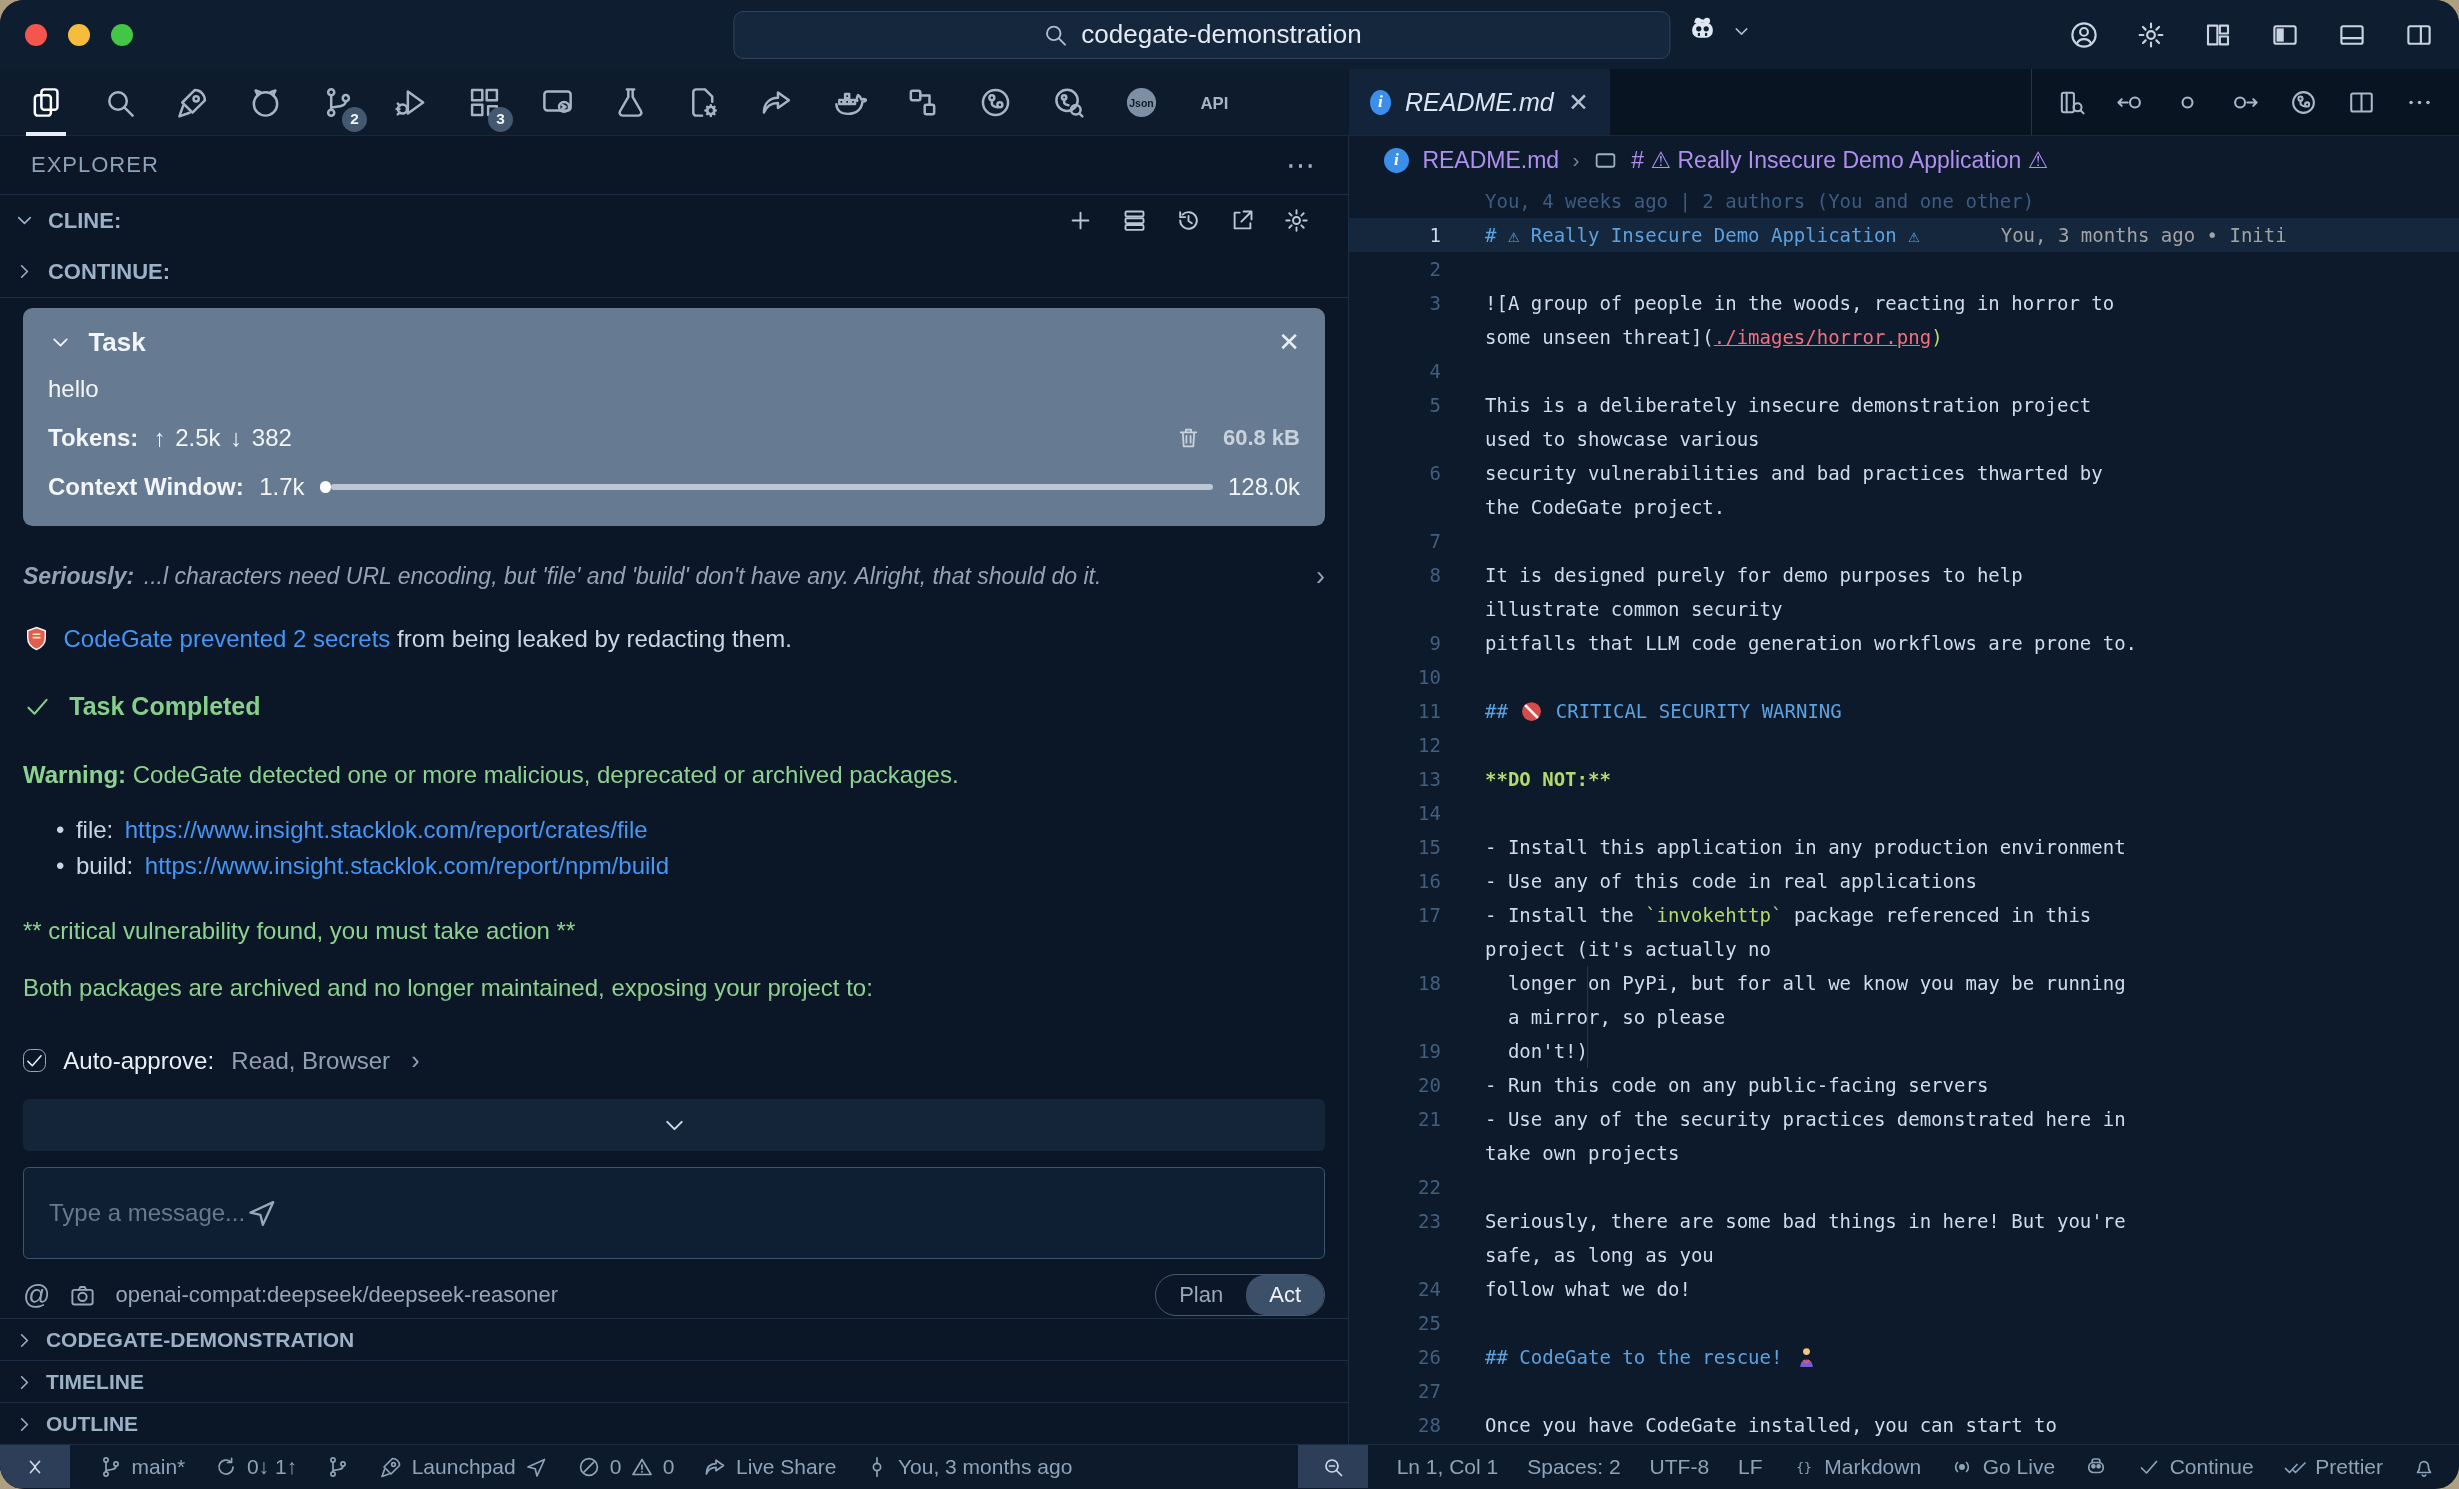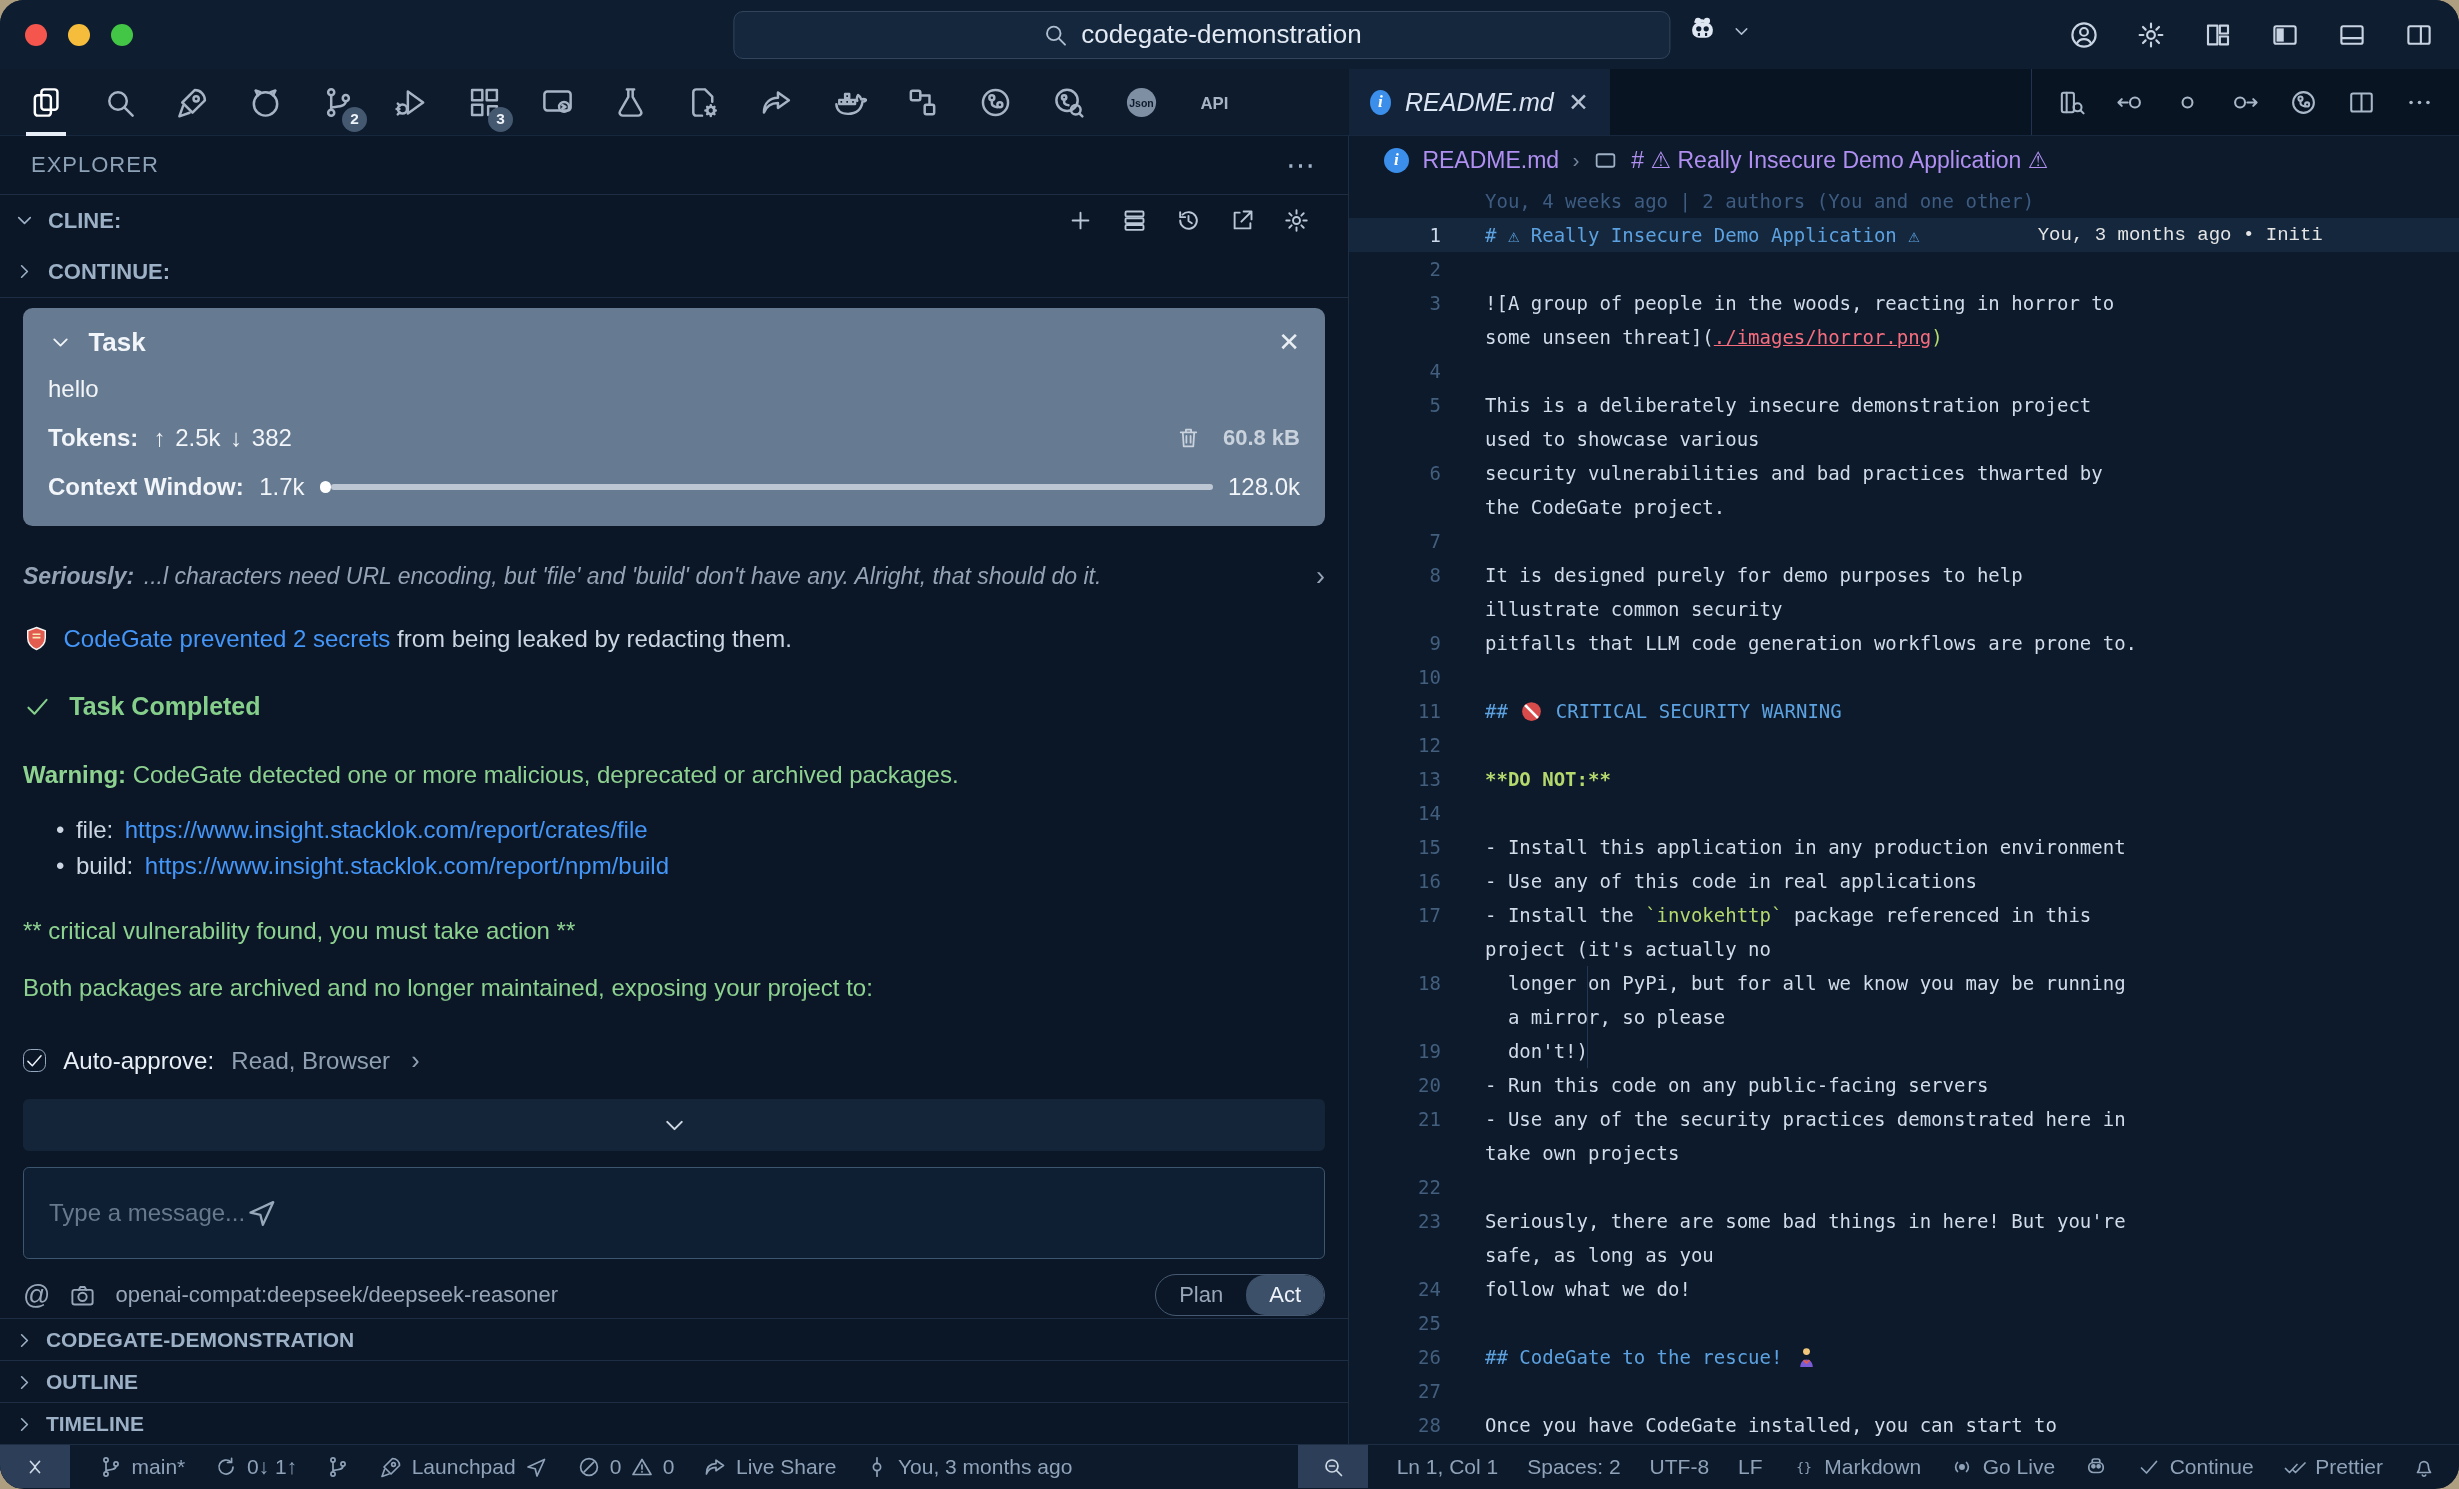--- a/index.html
+++ b/index.html
@@ -112,21 +112,21 @@
   .breadcrumb svg{width:25px;height:25px;color:#9fb0c5}
   .lines { flex:1; position:relative; font-family:"DejaVu Sans Mono", monospace; font-size:19px; }
   .eline { height:34px; display:flex; align-items:center; white-space:pre; position:relative; }
   .eline .num { width:92px; text-align:right; color:#435f7d; flex:none; }
   .eline .ct { padding-left:44px; flex:1; position:relative; display:flex; align-items:center; height:100%; overflow:hidden;}
   .eline.hl { background:#14273d; }
   .eline.hl .num { color:#cdd9ea; }
   .eline .guide { position:absolute; left:146px; top:0; bottom:0; border-left:1.9px solid #22374f; }
   .s-t { color:#d2dbe8; } .s-h { color:#5da2e0; } .s-b { color:#b5d96d; font-weight:bold; }
   .s-c { color:#b5d96d; } .s-l { color:#f66d7e; text-decoration:underline; text-decoration-color:#f66d7e; }
-  .s-p { color:#b5d96d; } .s-blame { color:#3e5b80; } .s-iblame { color:#e5e5e5; margin-left:118px;font-family:Liberation Mono, monospace; }
+  .s-p { color:#b5d96d; } .s-blame { color:#3e5b80; } .s-iblame { color:#a3a3a3; margin-left:81px; }
   .s-e svg { width:25px; height:25px; vertical-align:-4.8px; }
 
   
   .statusbar { height:44px; border-top:1px solid #1c2d44; background:#0c1a2c; display:flex; align-items:center;
                font-size:21px; color:#8fa2b8; padding-right:23px; }
   .sb-item { display:flex; align-items:center; gap:8.6px; margin-left:29px; height:100%; }
   .sb-item:first-child{ margin-left:0; }
   .sb-item.boxed { background:#2d3f58; padding:0 23px; color:#cfd9e6; }
   .sb-item svg { width:24px; height:24px; }
   .sb-spacer { margin-left:auto; }
@@ -580,29 +580,29 @@
               </svg>
             </span>
             <span>CODEGATE-DEMONSTRATION</span>
           </div>
           <div class="sect-row">
             <span style="display:inline-flex;width:21px;height:21px">
               <svg viewBox="0 0 24 24" fill="none" stroke="currentColor" stroke-width="1.7" stroke-linecap="round" stroke-linejoin="round">
                 <path d="M9 6l6 6-6 6"></path>
               </svg>
             </span>
-            <span>OUTLINE</span>
+            <span>TIMELINE</span>
           </div>
           <div class="sect-row">
             <span style="display:inline-flex;width:21px;height:21px">
               <svg viewBox="0 0 24 24" fill="none" stroke="currentColor" stroke-width="1.7" stroke-linecap="round" stroke-linejoin="round">
                 <path d="M9 6l6 6-6 6"></path>
               </svg>
             </span>
-            <span>TIMELINE</span>
+            <span>OUTLINE</span>
           </div>
         </div>
     </div>
 
     <div class="editor">
       <div class="breadcrumb">
         <span class="infodot">i</span>
         <span>README.md</span>
         <span class="sep">›</span>
         <span id="abc-ic" style="display: inline-flex; width: 25px; height: 25px;">

